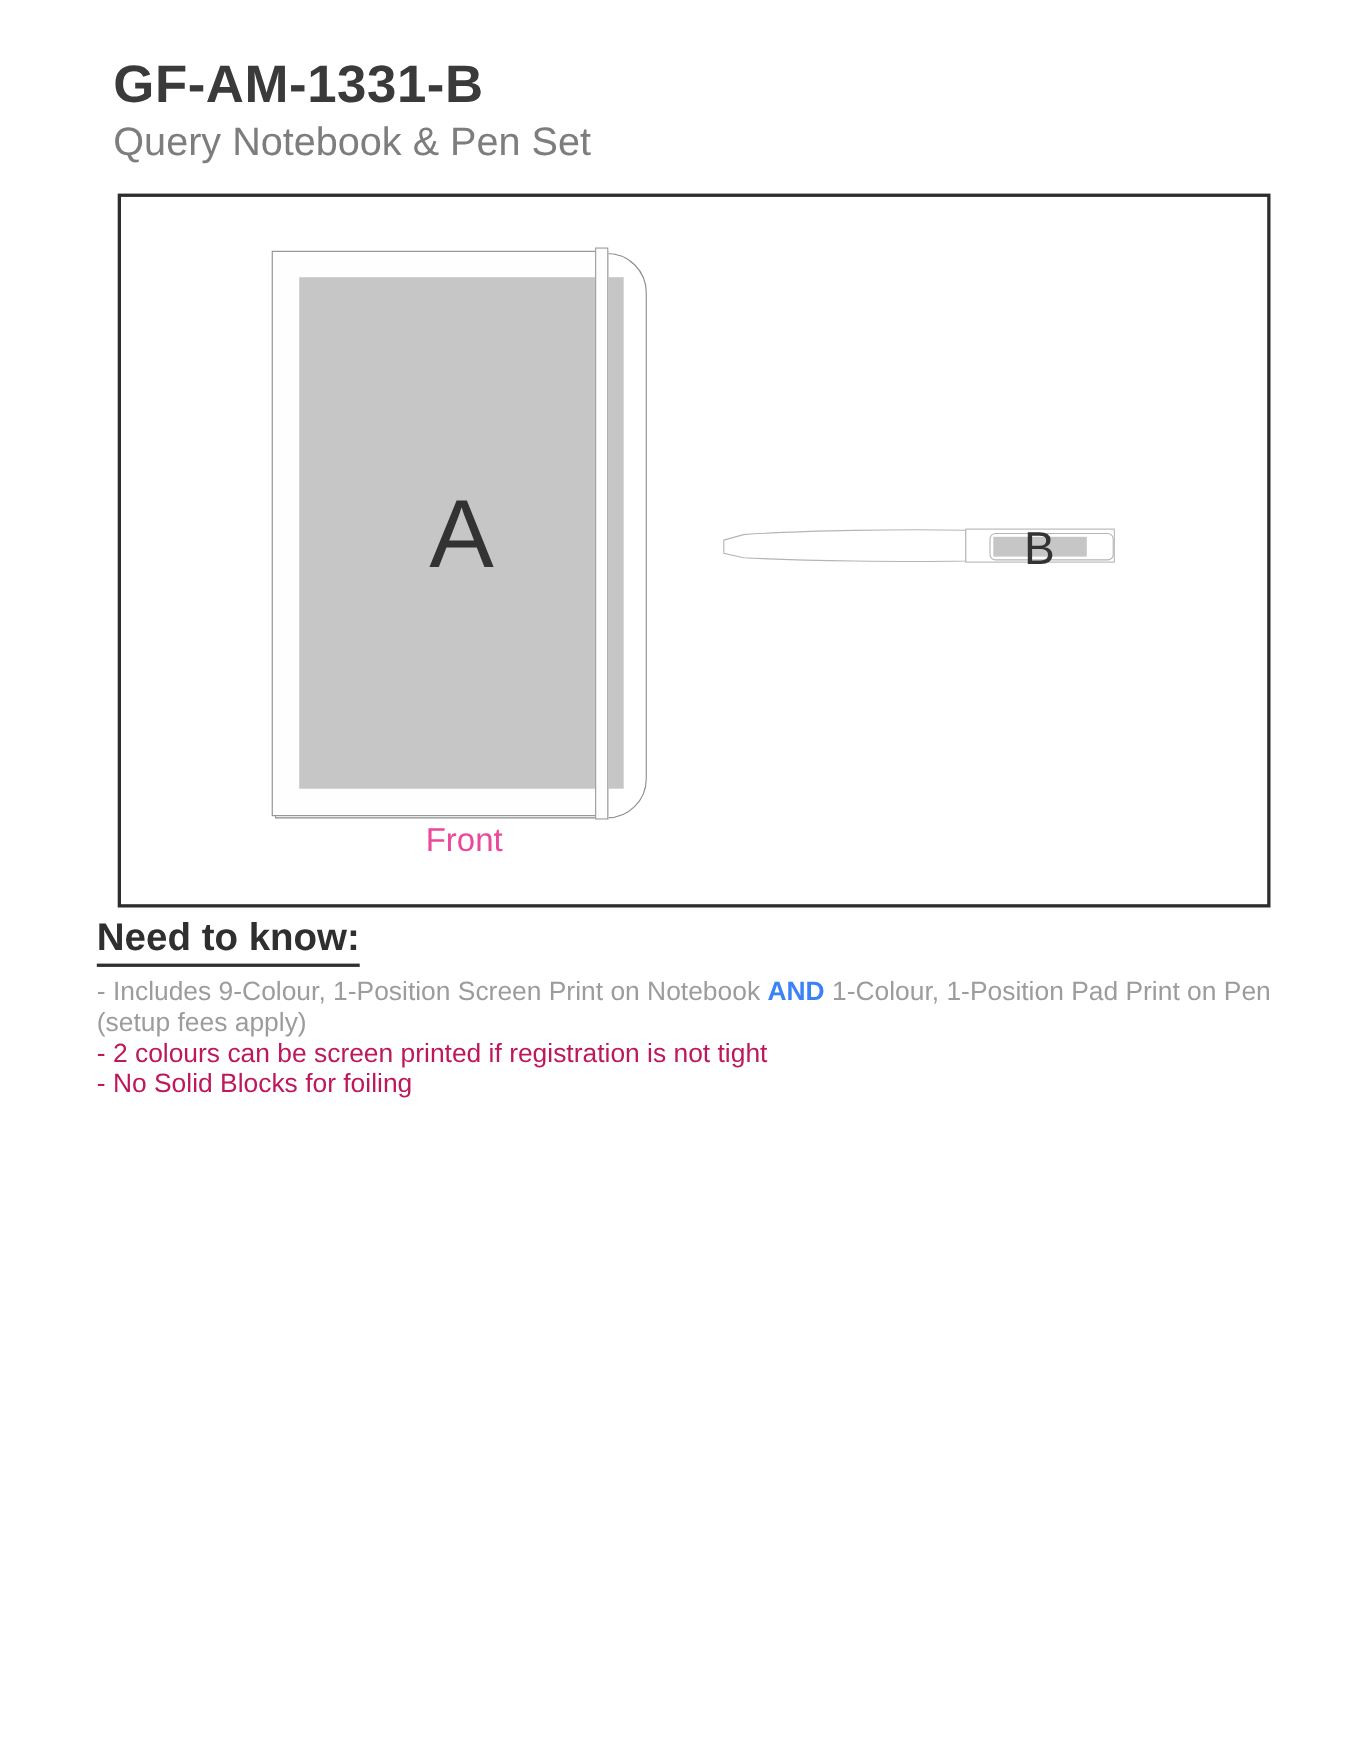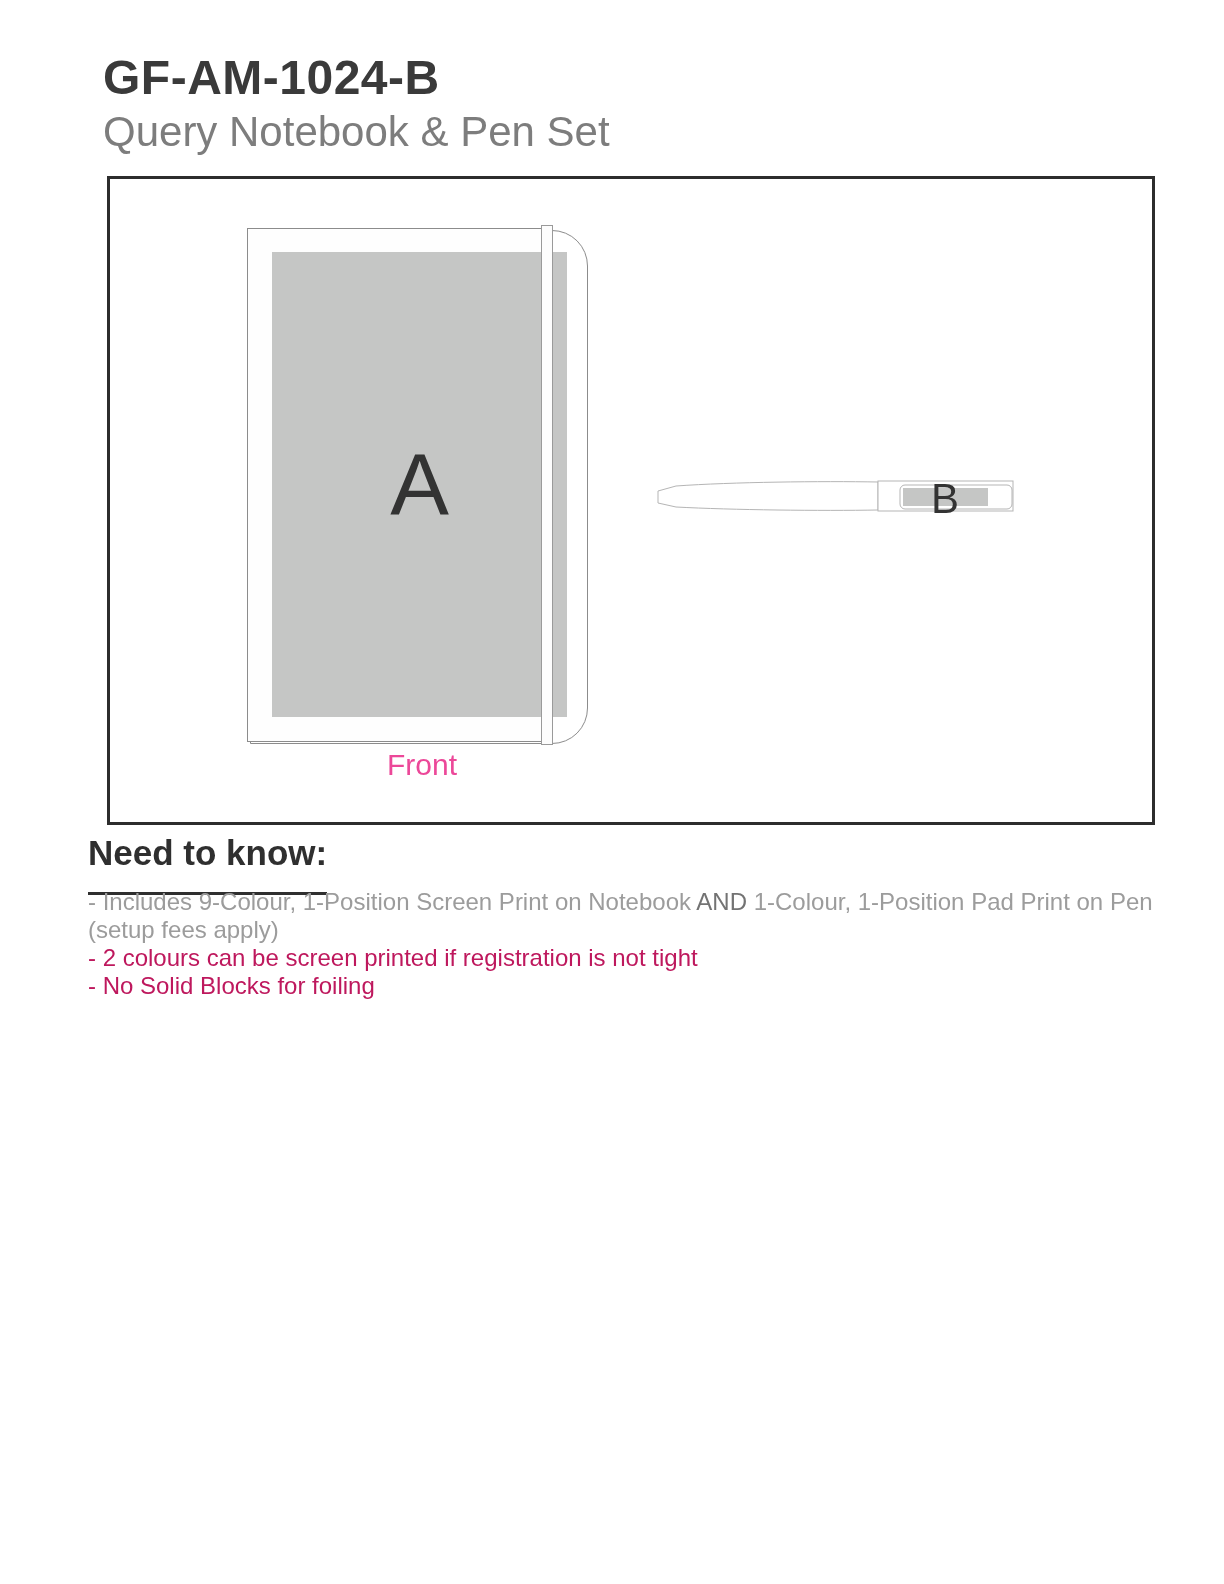--- a/index.html
+++ b/index.html
@@ -22,21 +22,21 @@
     font-size: 48px;
     font-weight: bold;
     letter-spacing: 0.5px;
     color: #3a3a3a;
     white-space: nowrap;
   }
   .product-name {
     position: absolute;
     left: 103px;
     top: 108px;
-    font-size: 42px;
+    font-size: 36px;
     font-weight: normal;
     color: #7d7d7d;
     white-space: nowrap;
   }
   .diagram-box {
     position: absolute;
     left: 107px;
     top: 176px;
     width: 1042px;
     height: 643px;
@@ -108,41 +108,41 @@
   
   .ntk-heading {
     position: absolute;
     left: 88px;
     top: 833px;
     font-size: 35px;
     font-weight: bold;
     color: #2f2f2f;
     display: inline-block;
     border-bottom: 3px solid #2f2f2f;
-    padding-bottom: 19px;
+    padding-bottom: 3px;
     white-space: nowrap;
   }
   .ntk-notes {
     position: absolute;
     left: 88px;
     top: 888px;
     width: 1100px;
     font-size: 24px;
     line-height: 28px;
   }
   .note-gray { color: #9c9c9c; }
-  .note-gray b { color: #737373; font-weight: normal; }
+  .note-gray b { color: #3b82f6; font-weight: bold; }
   .note-red { color: #be185d; }
 </style>
 </head>
 <body>
 
 <div class="page">
 
-  <div class="product-code">GF-AM-1024-B</div>
+  <div class="product-code">GF-AM-1331-B</div>
 
   <div class="product-name">Query Notebook &amp; Pen Set</div>
 
   <div class="diagram-box">
 
     <div class="nb-back-cover"></div>
 
     <div class="nb-front-cover"></div>
 
     <div class="nb-imprint">

